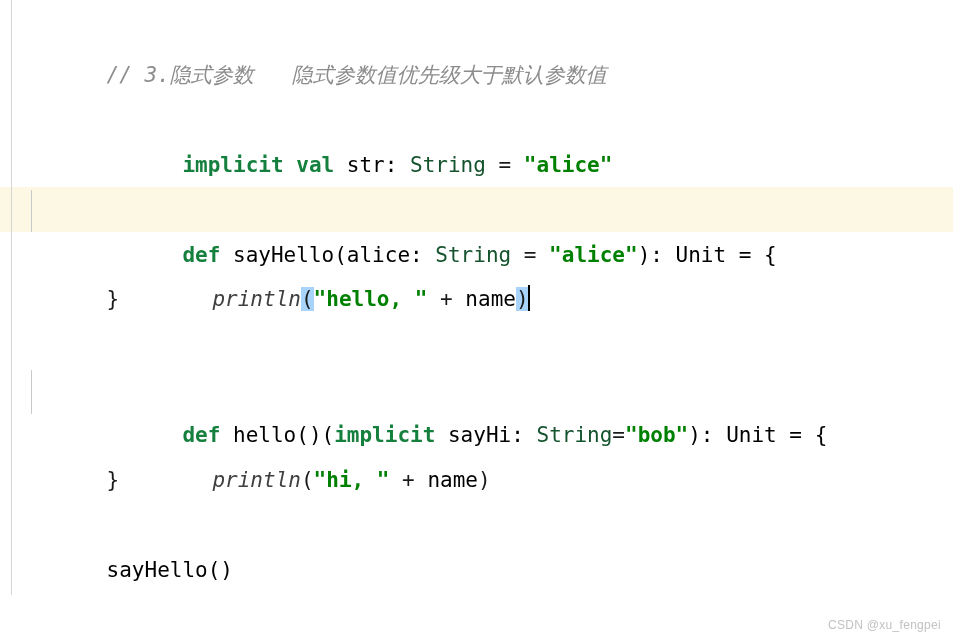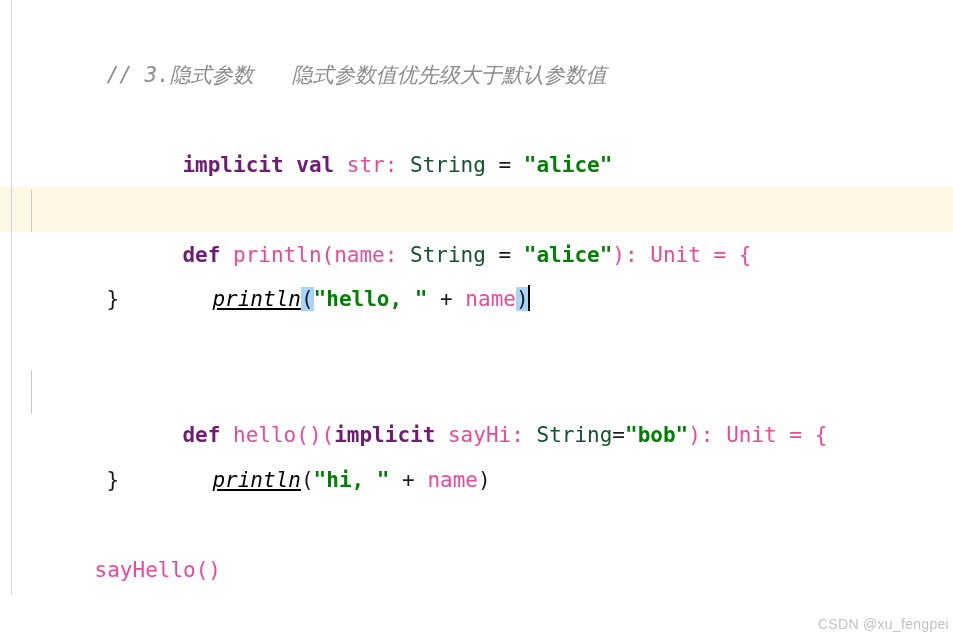--- a/index.html
+++ b/index.html
@@ -42,47 +42,47 @@
     left: 16px;
     width: 953px;
     height: 45px;
     line-height: 45px;
     white-space: pre;
     padding-left: 8px;
   }
   .line .txt { display: inline-block; }
 
   
-  .kw       { color: #701a75; font-weight: bold; }
+  .kw       { color: #15803d; font-weight: bold; }
   .type     { color: #14532d; }
   .str      { color: #008000; font-weight: bold; }
   .cmt      { color: #8c8c8c; font-style: italic; }
-  .meth     { font-style: italic; color: #000000; text-decoration: underline; }
-  .plain    { color: #ec4899; }
+  .meth     { font-style: italic; color: #404040; }
+  .plain    { color: #000000; }
   .punct    { color: #1a1a1a; }
   .brace    { color: #1a1a1a; }
   .bmatch   { background: #a8d4fb; }
 
   
   .caret {
     display: inline-block;
     width: 2px;
     height: 26px;
     background: #000000;
     vertical-align: -5px;
     margin-left: -1px;
   }
 
   
   .watermark {
     position: absolute;
-    right: 4px;
+    right: 12px;
     bottom: 10px;
     font-family: "Liberation Sans", sans-serif;
-    font-size: 14px;
+    font-size: 12px;
     color: #c2c2c2;
     letter-spacing: 0.3px;
   }
 </style>
 </head>
 <body>
 
 <div id="editor">
 
   <div class="line-highlight" style="top:187px;"></div>
@@ -96,21 +96,21 @@
   </div>
 
   <div class="line" style="top:53px;">
     <span class="txt" style="margin-left:32px;">
       <span class="kw">implicit</span><span class="plain"> </span><span class="kw">val</span><span class="plain"> str: </span><span class="type">String</span><span class="punct"> = </span><span class="str">"alice"</span>
     </span>
   </div>
 
   <div class="line" style="top:143px;">
     <span class="txt" style="margin-left:32px;">
-      <span class="kw">def</span><span class="plain"> println(name: </span><span class="type">String</span><span class="punct"> = </span><span class="str">"alice"</span><span class="plain">): Unit = {</span>
+      <span class="kw">def</span><span class="plain"> sayHello(alice: </span><span class="type">String</span><span class="punct"> = </span><span class="str">"alice"</span><span class="plain">): Unit = {</span>
     </span>
   </div>
 
   <div class="line" style="top:187px;">
     <span class="txt" style="margin-left:62px;">
       <span class="meth">println</span><span class="punct bmatch">(</span><span class="str">"hello, "</span><span class="punct"> + </span><span class="plain">name</span><span class="punct bmatch">)</span><span class="caret"></span>
     </span>
   </div>
 
   <div class="line" style="top:232px;">
@@ -127,21 +127,21 @@
     <span class="txt" style="margin-left:62px;">
       <span class="meth">println</span><span class="punct">(</span><span class="str">"hi, "</span><span class="punct"> + </span><span class="plain">name</span><span class="punct">)</span>
     </span>
   </div>
 
   <div class="line" style="top:413px;">
     <span class="txt brace" style="margin-left:32px;">}</span>
   </div>
 
   <div class="line" style="top:503px;">
-    <span class="txt plain" style="margin-left:20px;">sayHello()</span>
+    <span class="txt plain" style="margin-left:32px;">sayHello()</span>
   </div>
 
 
   <div class="line" style="top:590px;">
     <span class="txt brace" style="margin-left:6px;">}</span>
   </div>
 
   <div class="watermark">CSDN @xu_fengpei</div>
 
 </div>

